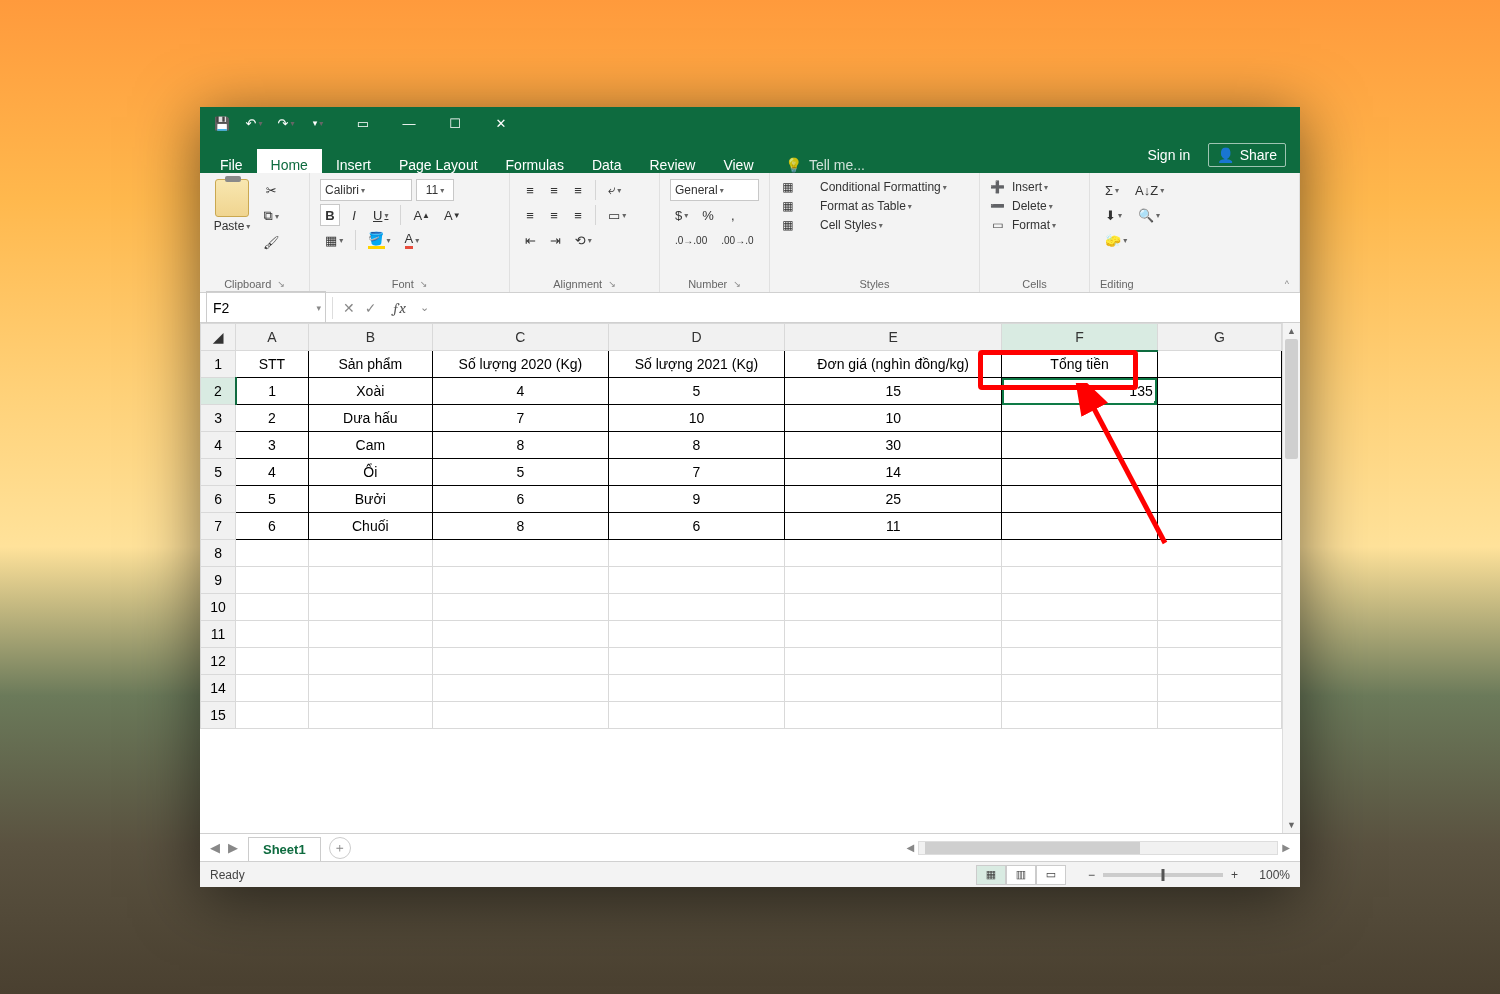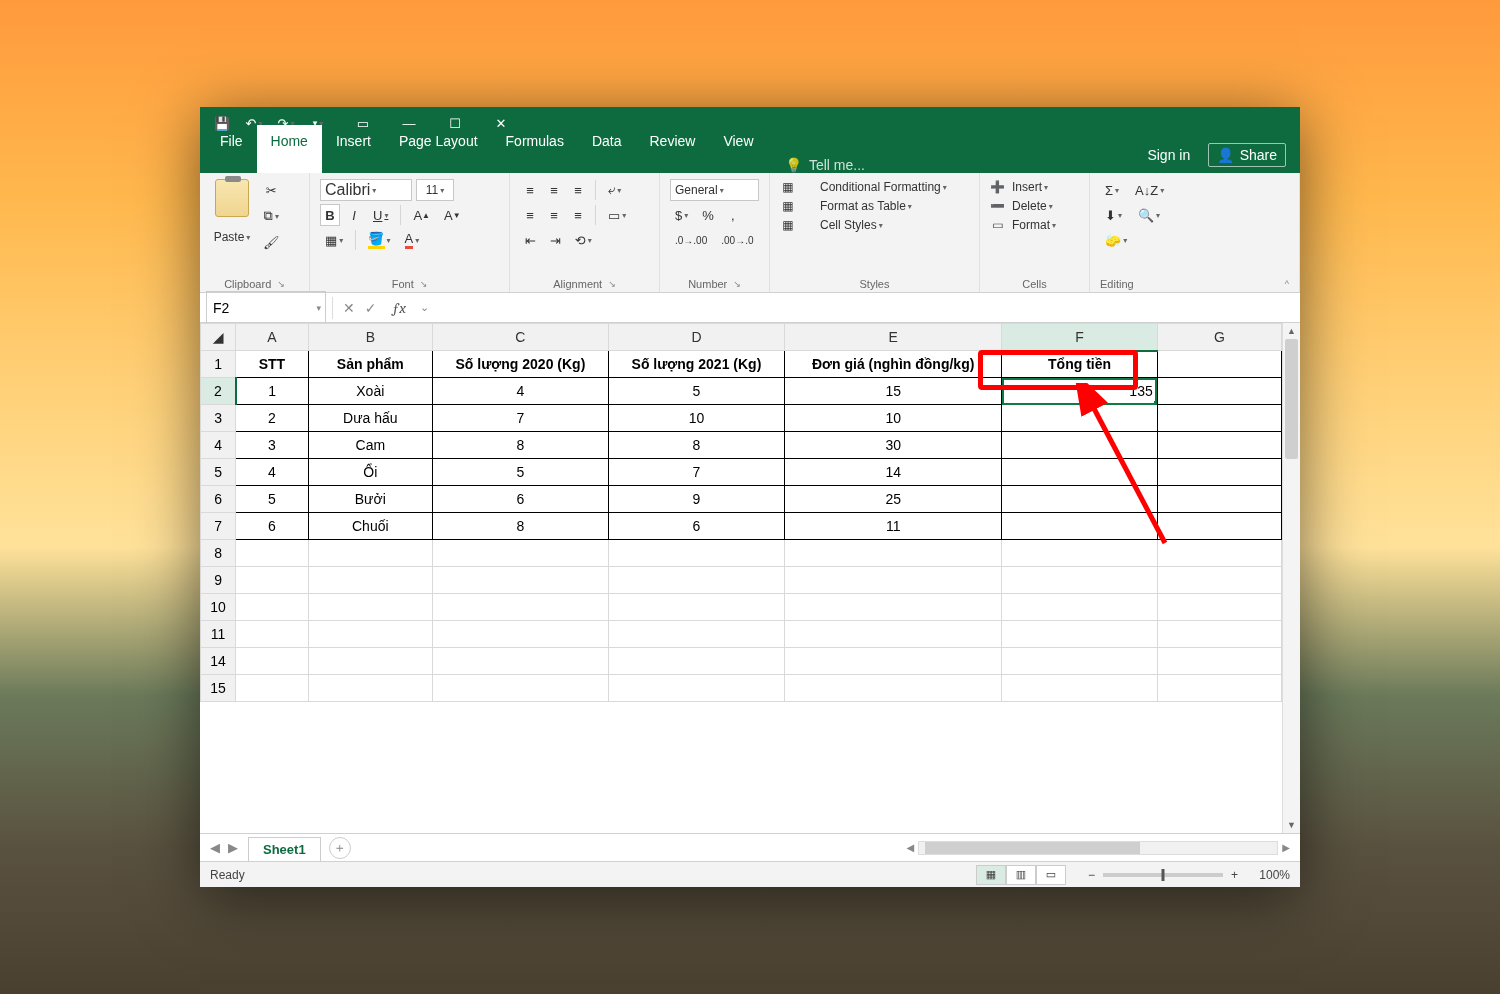--- a/index.html
+++ b/index.html
@@ -14,43 +14,43 @@
   }
   
   .titlebar { background: #0e6b3f; height: 32px; display: flex; align-items: center; color: #fff; font-size: 13px; }
   .titlebar .qat { display: flex; align-items: center; gap: 8px; padding: 0 10px; }
   .qat .icon-btn { width: 24px; height: 24px; display: flex; align-items: center; justify-content: center; color:#fff; }
   .titlebar .title-center { flex: 1; text-align: center; }
   .win-controls { display: flex; gap: 0; }
   .win-controls .wc { width: 46px; height: 32px; display:flex; align-items:center; justify-content:center; color:#fff; }
   
   .tabsrow { background: #0e6b3f; height: 34px; display: flex; align-items: flex-end; color:#fff; font-size:14px; padding-left:6px; }
-  .tabsrow .tab { padding: 8px 14px 24px; cursor:default; }
+  .tabsrow .tab { padding: 8px 14px 0; cursor:default; }
   .tabsrow .tab.file { background: transparent; }
   .tabsrow .tab.active { background: #fff; color:#0e6b3f; font-weight:400; }
   .tell-me { flex:1; display:flex; align-items:center; gap:6px; opacity:.8; padding-left:18px;}
   .tell-me .bulb { font-size:14px;}
   .tabsrow .right { display:flex; align-items:center; gap:18px; padding:0 14px 6px 0; font-size:14px;}
   .share { display:flex; align-items:center; gap:5px; border:1px solid rgba(255,255,255,.6); padding:3px 8px; border-radius:2px;}
   
   .ribbon { background:#f3f3f3; border-bottom:1px solid #d0d0d0; height:120px; display:flex; font-size:12px; color:#333; }
   .group { border-right:1px solid #e0e0e0; padding:6px 10px 2px; display:flex; flex-direction:column; position:relative;}
   .group .glabel { text-align:center; font-size:11px; color:#666; margin-top:auto; padding-top:4px; display:flex; align-items:center; justify-content:center; gap:6px;}
   .group .glabel .launcher { font-size:9px; color:#888;}
   .row { display:flex; align-items:center; gap:4px; margin-bottom:3px;}
   .btn { min-width:20px; height:22px; display:flex; align-items:center; justify-content:center; padding:0 4px; border:1px solid transparent; background:transparent; font-size:13px; color:#333;}
   .btn.box { border:1px solid #c8c8c8; background:#fff; }
   .dd { display:flex; align-items:center;}
   .dd::after { content:"▾"; font-size:8px; color:#666; margin-left:2px;}
   .sep { width:1px; height:20px; background:#d5d5d5; margin:0 3px;}
   
-  .paste-big { width:44px; display:flex; flex-direction:column; align-items:center; gap:13px;}
+  .paste-big { width:44px; display:flex; flex-direction:column; align-items:center; gap:2px;}
   .paste-big .pic { width:34px; height:38px; background:linear-gradient(#f8e7b0,#f0d590); border:1px solid #caa850; border-radius:3px; position:relative;}
   .paste-big .pic::after{content:""; position:absolute; top:-4px; left:9px; width:16px; height:6px; background:#8a8a8a; border-radius:2px;}
-  .font-name { width:92px; height:22px; border:1px solid #c8c8c8; background:#fff; padding:0 4px; font-size:16px; display:flex; align-items:center;}
+  .font-name { width:92px; height:22px; border:1px solid #c8c8c8; background:#fff; padding:0 4px; font-size:12px; display:flex; align-items:center;}
   .font-size { width:38px; height:22px; border:1px solid #c8c8c8; background:#fff; padding:0 4px; font-size:12px; display:flex; align-items:center; justify-content:center;}
   .under-a { border-bottom:3px solid #e74c3c; line-height:14px;}
   .under-y { border-bottom:3px solid #ffd400; line-height:14px;}
   .numfmt { width:90px; height:22px; border:1px solid #c8c8c8; background:#fff; padding:0 4px; display:flex; align-items:center; font-size:12px;}
   .styles .row .lbl { margin-left:20px;text-align:right;}
   .cells .row, .editing .row { gap:6px;}
   .mini-icon { width:16px; height:16px; display:inline-flex; align-items:center; justify-content:center; font-size:12px;}
 
   
   .fxbar { height:30px; border-bottom:1px solid #d0d0d0; display:flex; align-items:center; font-size:14px; background:#fff;}
@@ -65,21 +65,21 @@
   
   .grid-wrap { flex:1; display:flex; overflow:hidden; background:#fff; position:relative;}
   .grid { border-collapse:collapse; font-size:14px; width:100%; table-layout:fixed;}
   .grid th, .grid td { border:1px solid #d9d9d9; height:27px; text-align:center; padding:0 4px; white-space:nowrap; overflow:hidden;}
   .grid thead th { background:#f1f1f1; font-weight:normal; color:#333; position:relative;}
   .grid thead th.active-col { background:#d9ebe2; border-bottom:2px solid #0e6b3f;}
   .grid .rownum { background:#f1f1f1; width:34px; text-align:center; font-weight:normal;}
   .grid .rownum.active-row { background:#d9ebe2; border-right:2px solid #0e6b3f;}
   .corner { background:#f1f1f1; width:34px;}
   .data-border td:not(.rownum) { border:1px solid #000 !important; }
-  .hdr-row td:not(.rownum) { font-weight:700; border:1px solid #000 !important;}
+  .hdr-row td:not(.rownum) { font-weight:400; border:1px solid #000 !important;}
   .selected-cell { outline:2px solid #0e7a46; outline-offset:-2px; position:relative;}
   .sel-handle { position:absolute; right:-3px; bottom:-3px; width:6px; height:6px; background:#0e7a46;}
   .right-align { text-align:right !important; padding-right:8px;}
   .highlight-box { position:absolute; border:5px solid #ff0000; border-radius:4px; pointer-events:none;}
   .arrow { position:absolute; pointer-events:none;}
   .vscroll { width:18px; background:#f4f4f4; border-left:1px solid #ddd; position:relative;}
   .vscroll .up, .vscroll .down { position:absolute; left:0; right:0; height:16px; display:flex; align-items:center; justify-content:center; font-size:9px; color:#666;}
   .vscroll .up{top:0;} .vscroll .down{bottom:0;}
   .vthumb { position:absolute; top:16px; left:2px; right:2px; height:120px; background:#cfcfcf; border-radius:2px;}
 
@@ -452,20 +452,30 @@
               <td class="rownum">11</td>
               <td></td>
               <td></td>
               <td></td>
               <td></td>
               <td></td>
               <td></td>
               <td style="border: 1px solid rgb(217, 217, 217);"></td>
             </tr>
             <tr>
+              <td class="rownum">12</td>
+              <td></td>
+              <td></td>
+              <td></td>
+              <td></td>
+              <td></td>
+              <td></td>
+              <td style="border: 1px solid rgb(217, 217, 217);"></td>
+            </tr>
+            <tr>
               <td class="rownum">14</td>
               <td></td>
               <td></td>
               <td></td>
               <td></td>
               <td></td>
               <td></td>
               <td style="border: 1px solid rgb(217, 217, 217);"></td>
             </tr>
             <tr>

